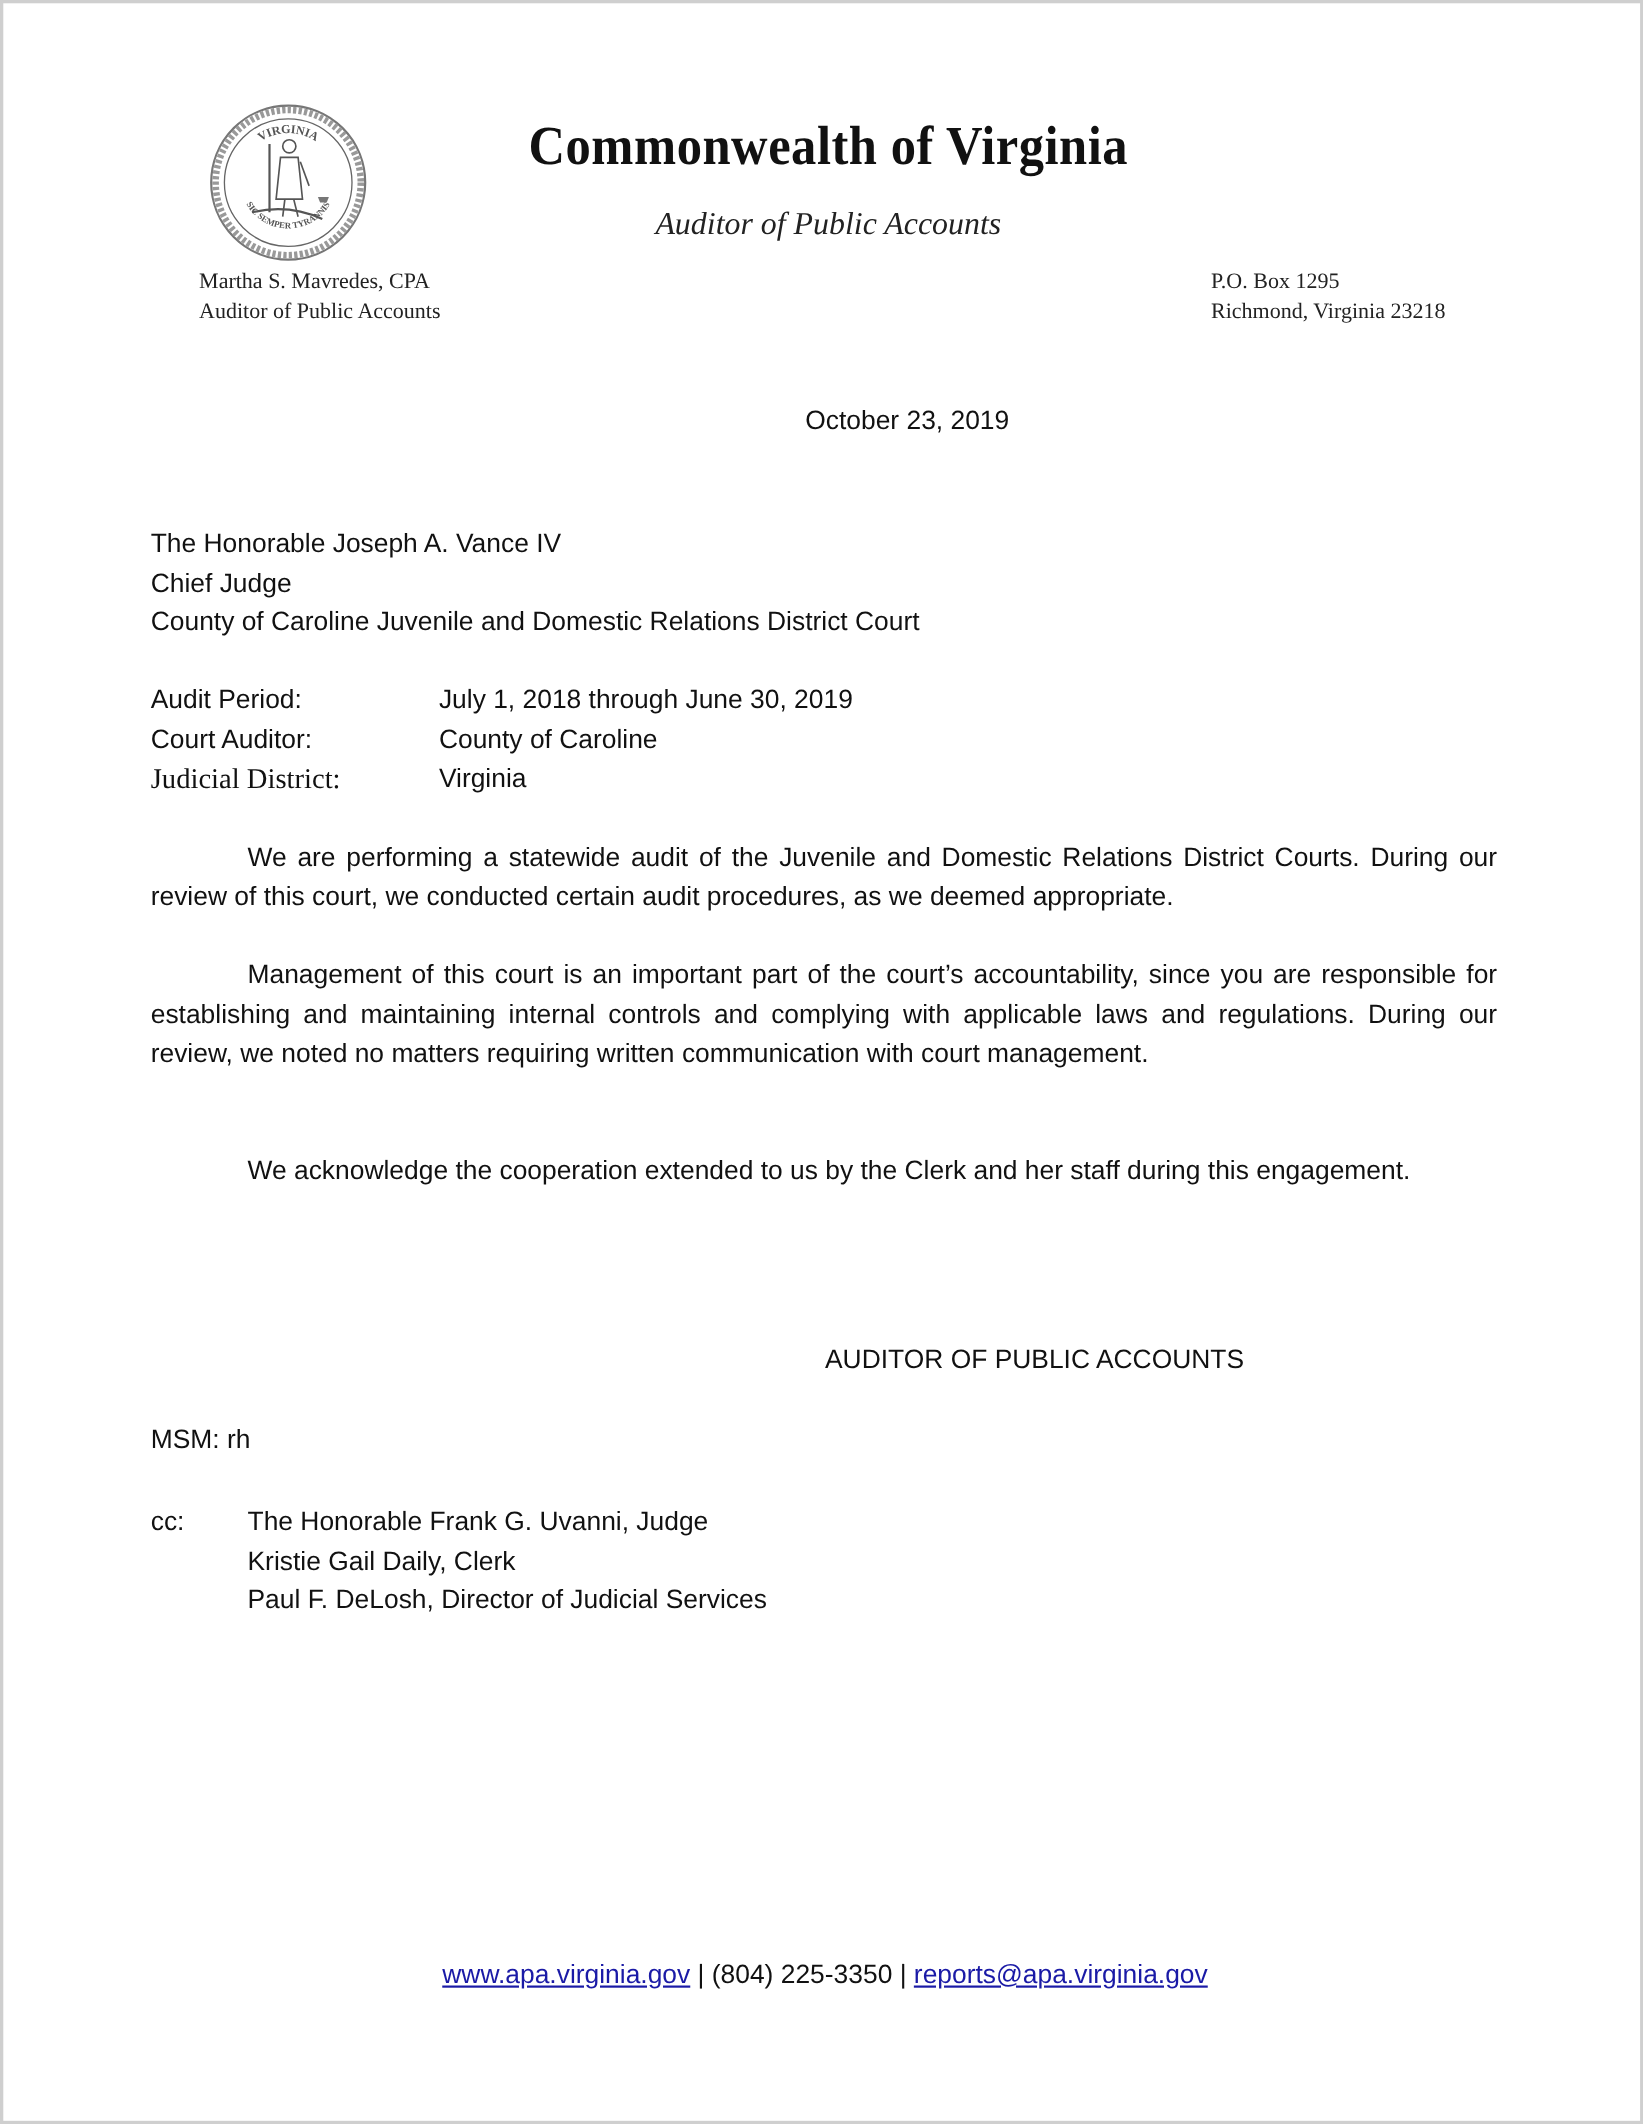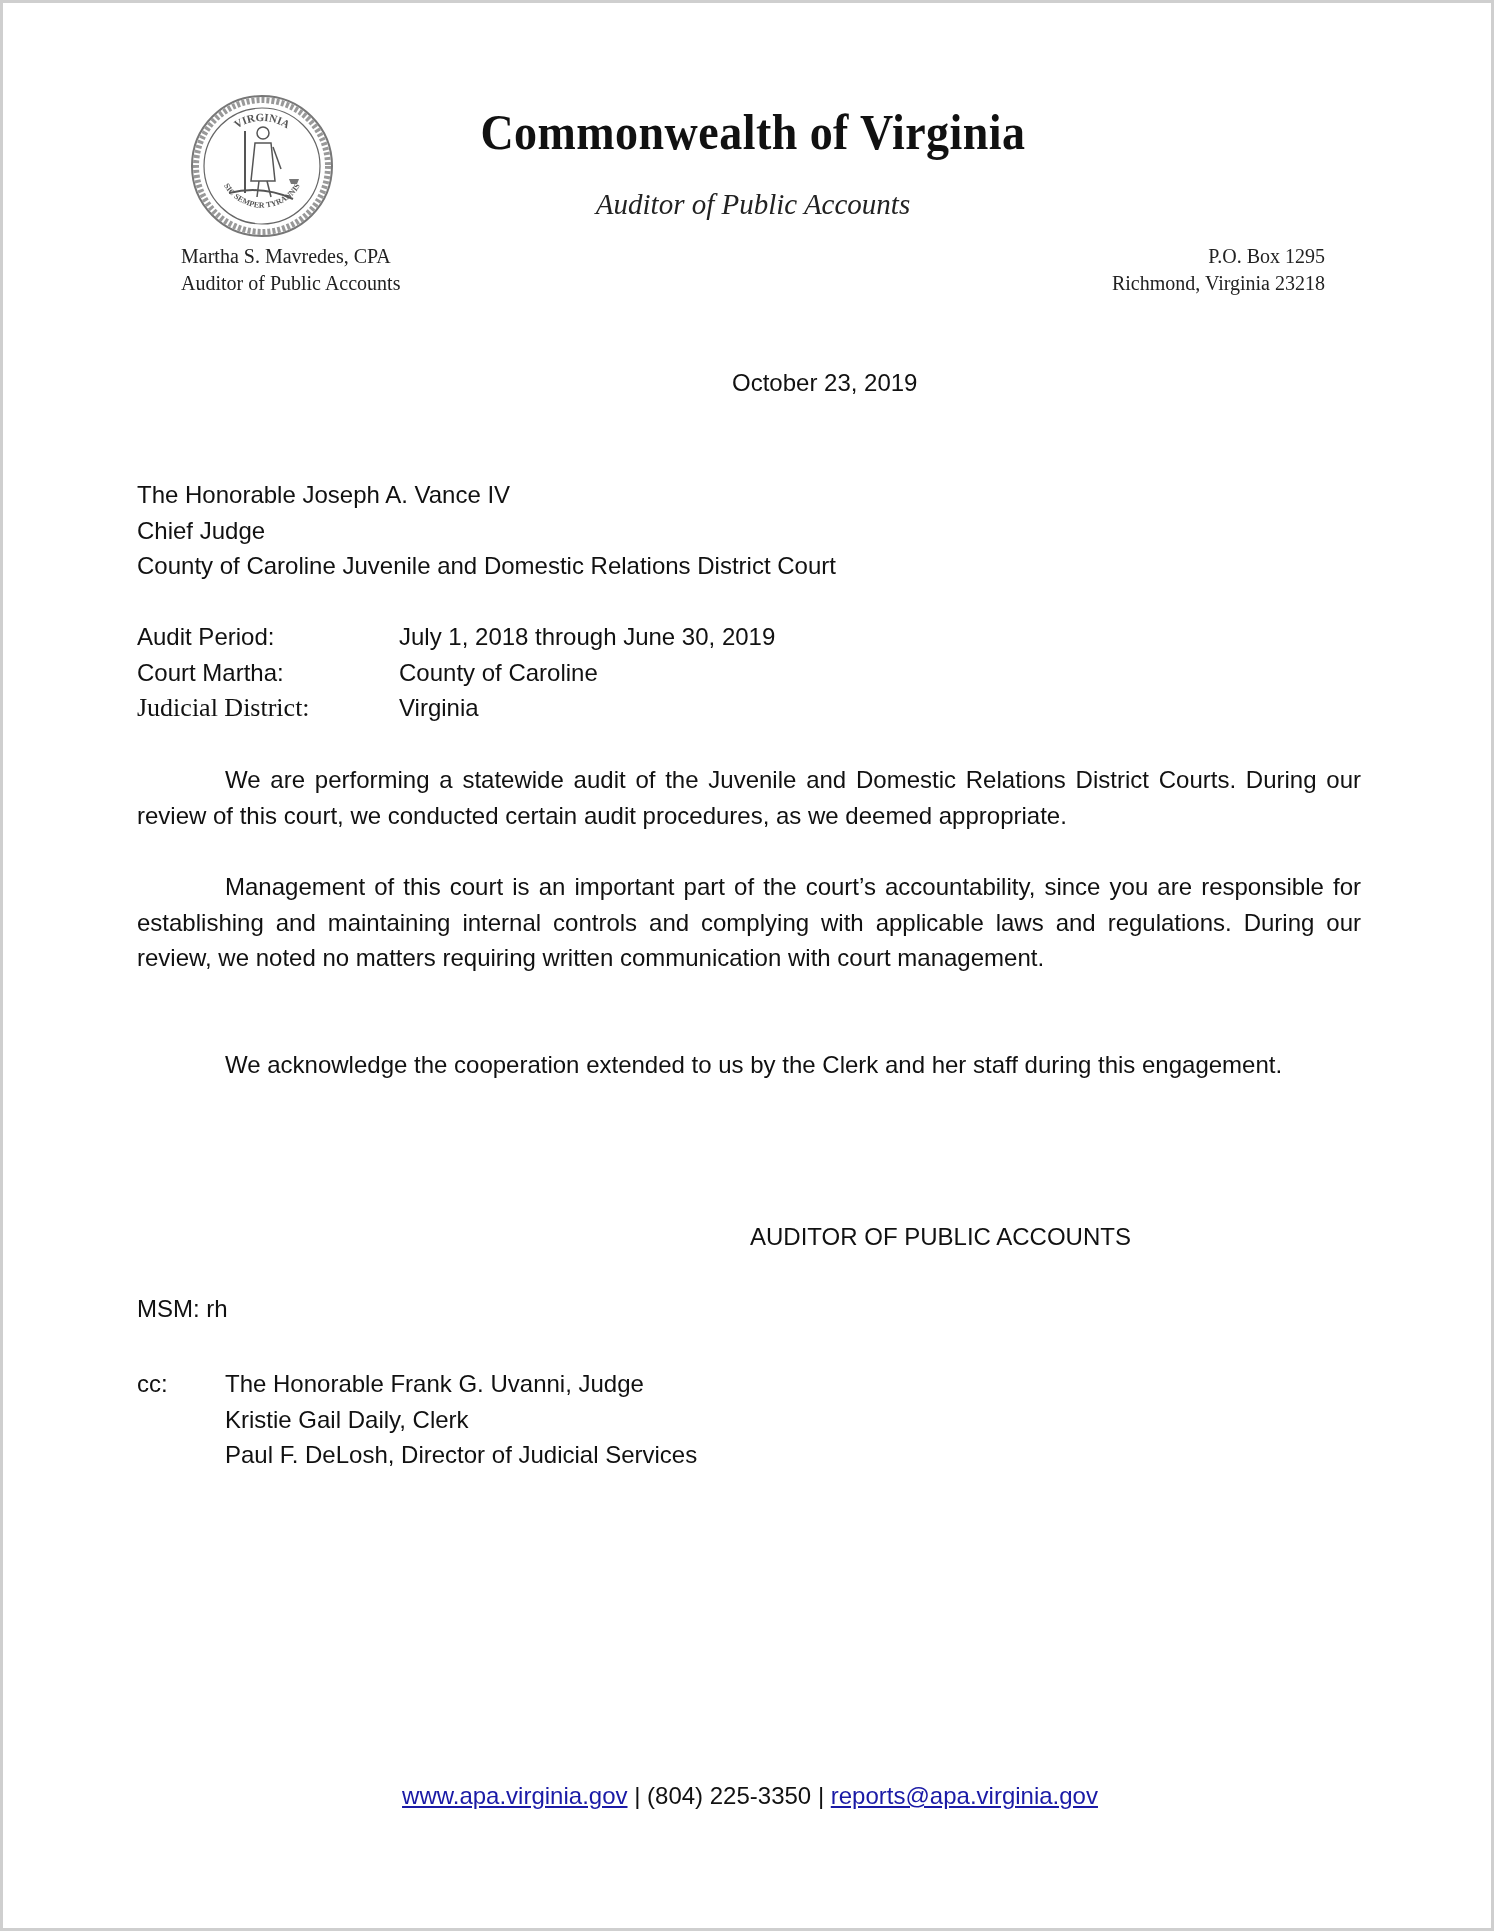--- a/index.html
+++ b/index.html
@@ -22,21 +22,21 @@
     .lh-sub {
       position: absolute; left: 440px; top: 185px; width: 620px; text-align: center;
       font-family: "Liberation Serif", "DejaVu Serif", serif; font-style: italic;
       font-size: 29px; color: #222; white-space: nowrap;
     }
     .lh-left, .lh-right {
       position: absolute; top: 240px; font-family: "Liberation Serif", "DejaVu Serif", serif;
       font-size: 20px; line-height: 27px; color: #222;
     }
     .lh-left { left: 178px; }
-    .lh-right { right: 166px; text-align: right; }
+    .lh-right { right: 177px; }
 
     
     .body-text { font-family: "Liberation Sans", "DejaVu Sans", sans-serif; font-size: 24px; color: #111; }
     .date { left: 729px; top: 366px; }
     .addr { position: absolute; left: 134px; top: 474px; line-height: 35.7px; }
     .meta { position: absolute; left: 134px; top: 616px; line-height: 35.7px; }
     .meta-row { display: flex; }
     .meta-label { width: 262px; }
     .meta-label.serif-label { font-family: "Liberation Serif", "DejaVu Serif", serif; font-size: 26px; }
     .para {
@@ -111,21 +111,21 @@
     <div>Chief Judge</div>
     <div>County of Caroline Juvenile and Domestic Relations District Court</div>
   </div>
 
   <div class="meta body-text">
     <div class="meta-row">
       <span class="meta-label">Audit Period:</span>
       <span>July 1, 2018 through June 30, 2019</span>
     </div>
     <div class="meta-row">
-      <span class="meta-label">Court Martha:</span>
+      <span class="meta-label">Court Auditor:</span>
       <span>County of Caroline</span>
     </div>
     <div class="meta-row">
       <span class="meta-label serif-label">Judicial District:</span>
       <span>Virginia</span>
     </div>
   </div>
 
   <div class="para body-text p1">We are performing a statewide audit of the Juvenile and Domestic Relations District Courts. During our review of this court, we conducted certain audit procedures, as we deemed appropriate.</div>
   <div class="para body-text p2">Management of this court is an important part of the court’s accountability, since you are responsible for establishing and maintaining internal controls and complying with applicable laws and regulations.  During our review, we noted no matters requiring written communication with court management.</div>

